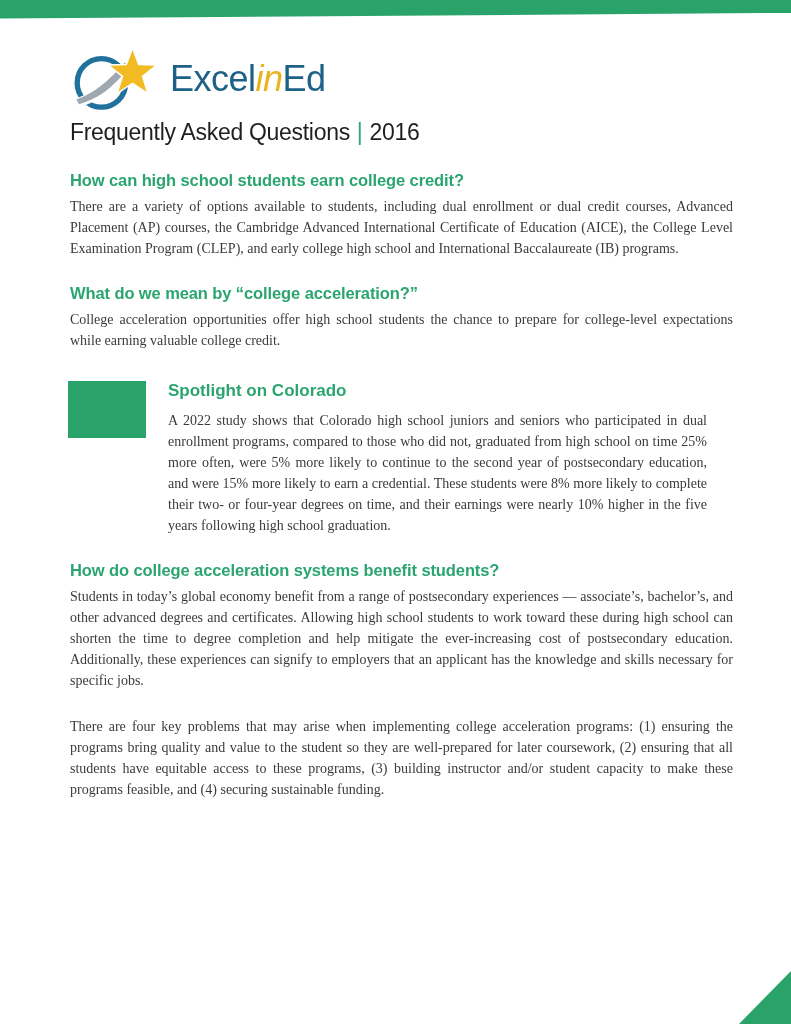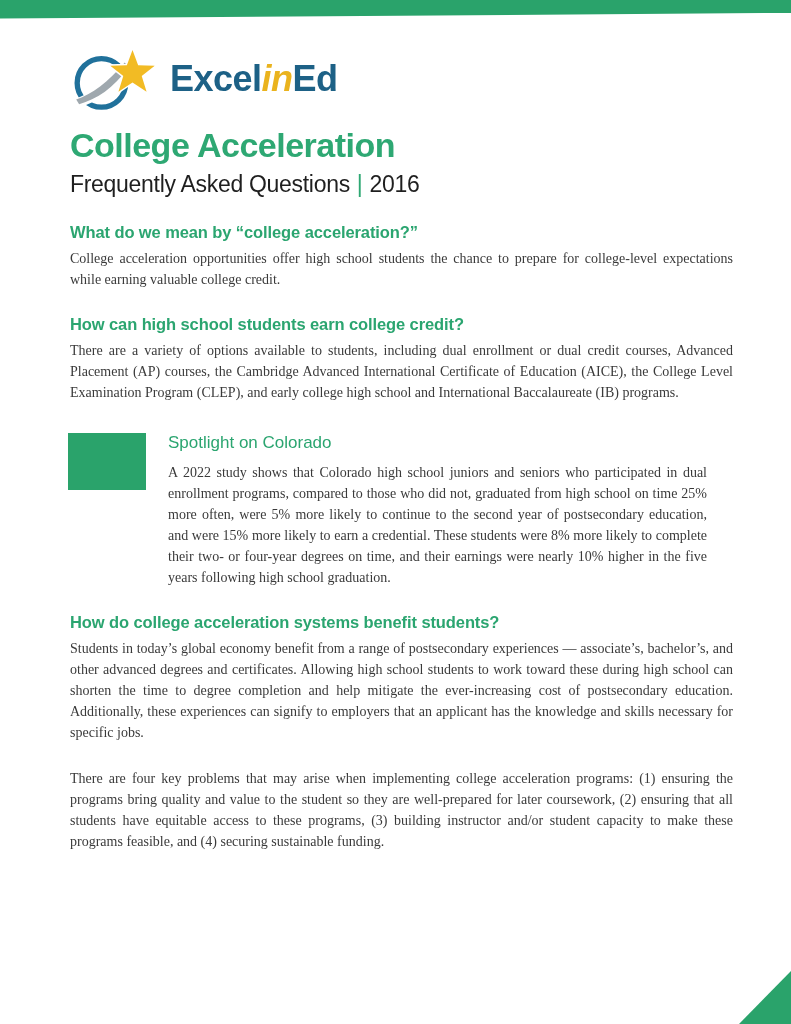--- a/index.html
+++ b/index.html
@@ -27,21 +27,21 @@
     position: absolute; top: 0; left: 0;
     width: 733px;
     padding: 46px 0 0 70px;
   }
   .logo-row {
     display: flex; align-items: center;
     height: 66px;
   }
   .logo-mark { width: 92px; height: 66px; flex: none; }
   .logo-text {
-    font-size: 36px; font-weight: bold;
+    font-size: 36px; font-weight: normal;
     color: #1d6186; letter-spacing: -0.5px;
     margin-left: 8px; white-space: nowrap;
   }
   .logo-text .in-part { color: #eab31e; font-style: italic; }
   .page-title {
     margin: 16px 0 0 0;
     font-size: 34px; font-weight: bold;
     color: #2ea873; letter-spacing: -0.5px;
     line-height: 1.05;
   }
@@ -70,53 +70,52 @@
     display: flex; align-items: flex-start;
   }
   .spotlight-square {
     width: 78px; height: 57px;
     background: #2aa36b;
     flex: none; margin-left: -2px;
   }
   .spotlight-content { margin-left: 22px; width: 539px; }
   .spotlight-heading {
     margin: 0 0 9px 0;
-    font-size: 17px; font-weight: normal;
+    font-size: 17px; font-weight: bold;
     color: #2ba570;
   }
 </style>
 </head>
 <body>
 
 <div class="top-banner"></div>
 
 <div class="content">
 
   <div class="logo-row">
     <svg class="logo-mark" viewBox="0 0 92 68">
       <circle cx="31" cy="38" r="25" fill="none" stroke="#20719b" stroke-width="5.5"></circle>
       <path d="M3,56 C20,51 38,38 54,16 L61,23 C42,46 25,57 7,62 Z" fill="#ffffff" stroke="#ffffff" stroke-width="3"></path>
       <path d="M5,55 C21,50 38,37 55,17 L59,22 C43,44 26,55 8,60 Z" fill="#9fa8ae"></path>
       <polygon points="63,4 68.8,19.8 85.9,20.4 72.5,30.9 77.5,47.1 63,37.5 48.5,47.1 53.5,30.9 40.1,20.4 57.2,19.8" fill="#f2bb24" stroke="#ffffff" stroke-width="3" stroke-linejoin="round" paint-order="stroke"></polygon>
     </svg>
     <div class="logo-text"><span>Excel</span><span class="in-part">in</span><span>Ed</span></div>
   </div>
 
-  <h1 class="page-title">College Acceleration</h1>
 
   <div class="page-subtitle"><span>Frequently Asked Questions</span><span class="sep">|</span><span>2016</span></div>
 
   <div class="faq-section">
-    <h2 class="faq-heading">What do we mean by “college acceleration?”</h2>
-    <p class="faq-body">College acceleration opportunities offer high school students the chance to prepare for college-level expectations while earning valuable college credit.</p>
+    <h2 class="faq-heading">How can high school students earn college credit?</h2>
+    <p class="faq-body">There are a variety of options available to students, including dual enrollment or dual credit courses, Advanced Placement (AP) courses, the Cambridge Advanced International Certificate of Education (AICE), the College Level Examination Program (CLEP), and early college high school and International Baccalaureate (IB) programs.</p>
   </div>
 
   <div class="faq-section">
-    <h2 class="faq-heading">How can high school students earn college credit?</h2>
-    <p class="faq-body">There are a variety of options available to students, including dual enrollment or dual credit courses, Advanced Placement (AP) courses, the Cambridge Advanced International Certificate of Education (AICE), the College Level Examination Program (CLEP), and early college high school and International Baccalaureate (IB) programs.</p>
+    <h2 class="faq-heading">What do we mean by “college acceleration?”</h2>
+    <p class="faq-body">College acceleration opportunities offer high school students the chance to prepare for college-level expectations while earning valuable college credit.</p>
   </div>
 
   <div class="spotlight">
     <div class="spotlight-square"></div>
     <div class="spotlight-content">
       <h2 class="spotlight-heading">Spotlight on Colorado</h2>
       <p class="faq-body">A 2022 study shows that Colorado high school juniors and seniors who participated in dual enrollment programs, compared to those who did not, graduated from high school on time 25% more often, were 5% more likely to continue to the second year of postsecondary education, and were 15% more likely to earn a credential. These students were 8% more likely to complete their two- or four-year degrees on time, and their earnings were nearly 10% higher in the five years following high school graduation.</p>
     </div>
   </div>
 

